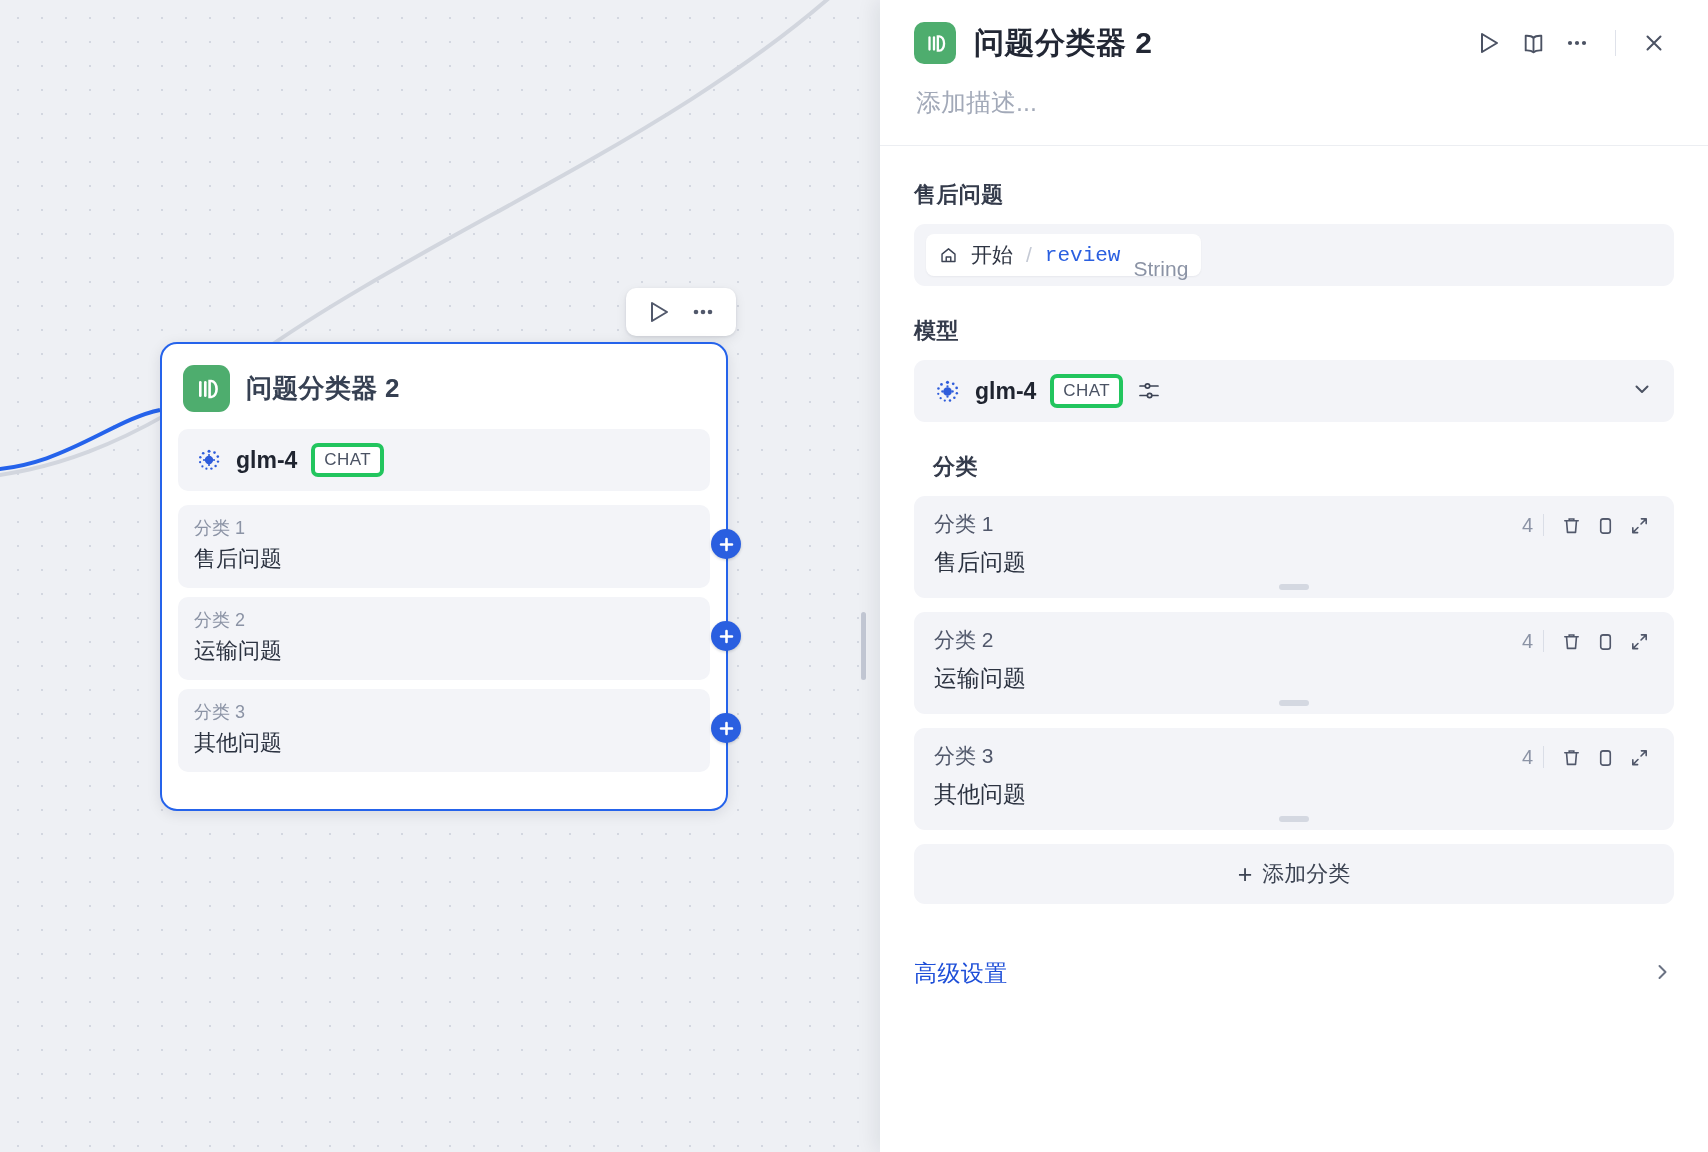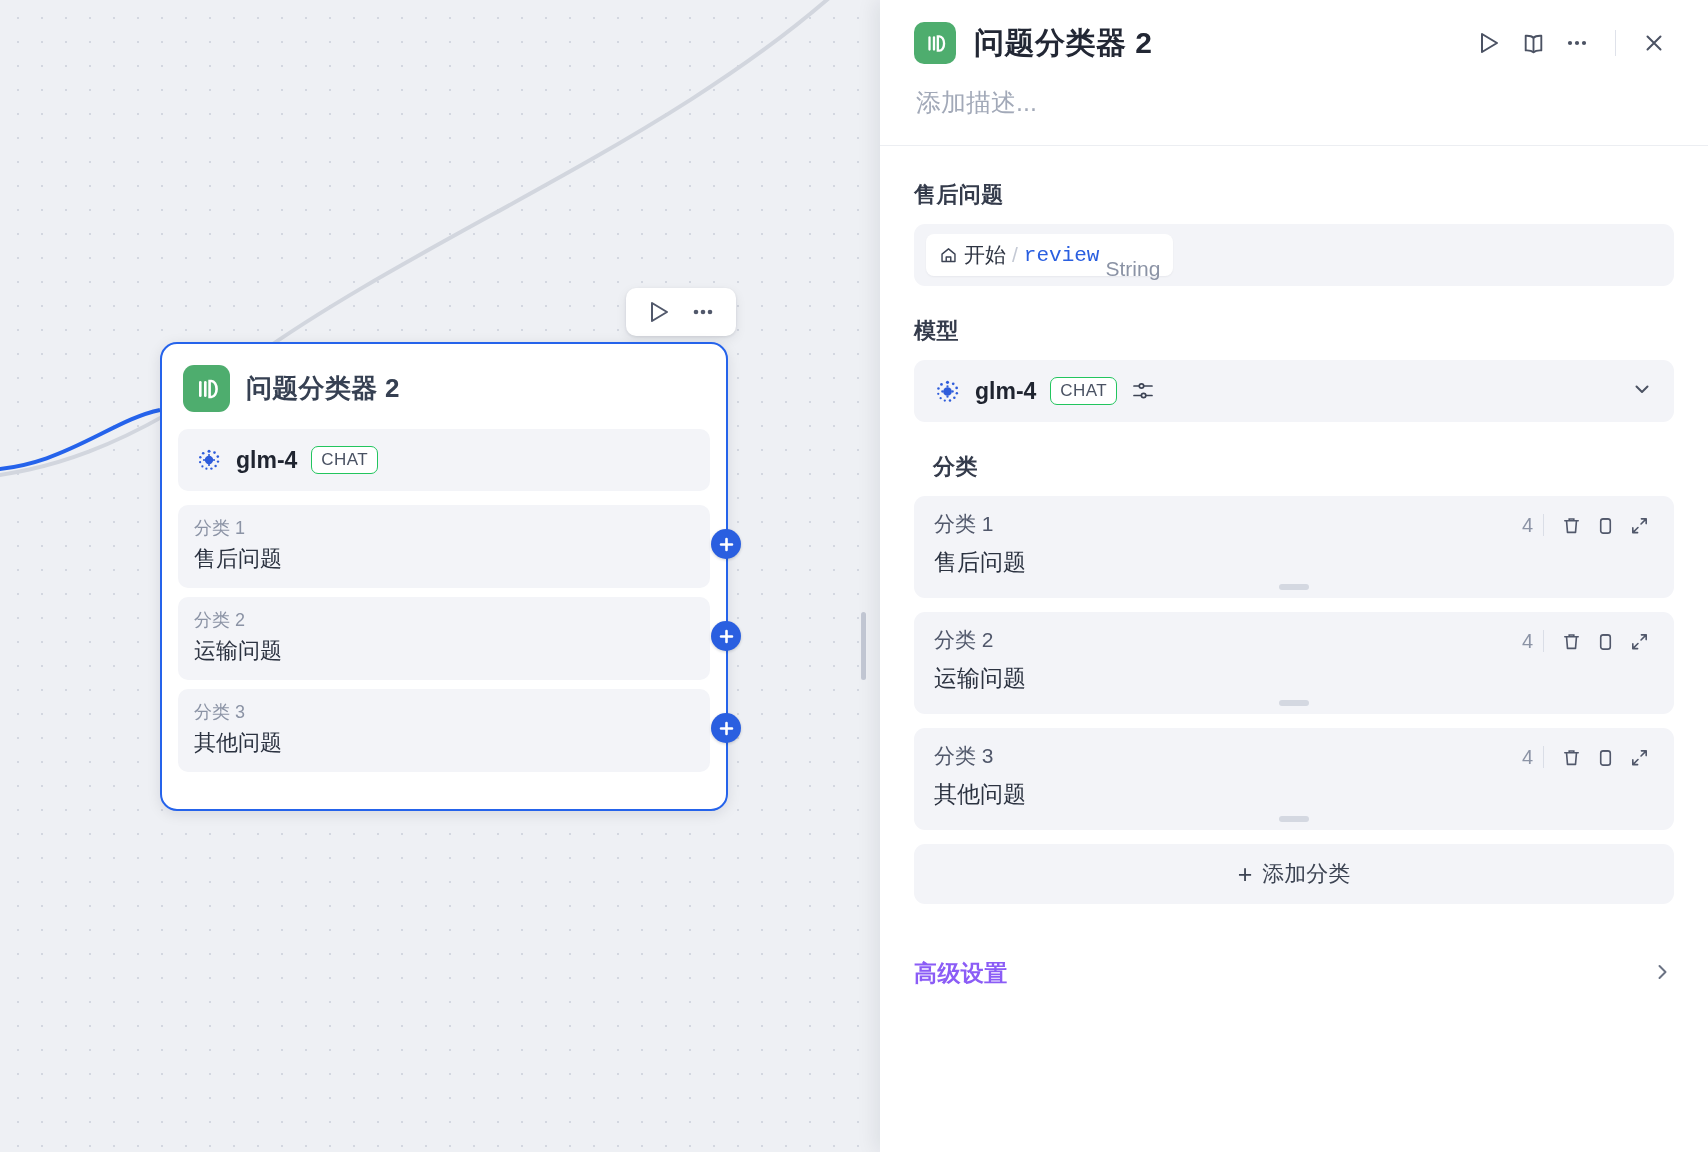--- a/index.html
+++ b/index.html
@@ -68,21 +68,21 @@
   .node-model {
     background: #f3f4f8;
     border-radius: 10px;
     height: 62px;
     display: flex; align-items: center; gap: 14px;
     padding: 0 18px;
     margin-bottom: 14px;
   }
   .node-model .mname { font-size: 23px; font-weight: 700; color: #1f2430; }
   .chat-badge {
-    border: 1px solid #22c55e;
+    border: 4px solid #22c55e;
     border-radius: 7px;
     padding: 3px 9px;
     font-size: 17px; color: #4a5263;
     background: #fff;
     letter-spacing: .4px;
   }
   .node-class {
     position: relative;
     background: #f3f4f8;
     border-radius: 10px;
@@ -157,21 +157,21 @@
     margin: 8px 0 14px 0;
   }
 
   .var-box {
     background: #f3f4f8; border-radius: 11px;
     height: 62px; display: flex; align-items: center;
     padding: 0 12px;
   }
   .var-pill {
     background: #fff; border-radius: 8px;
-    height: 42px; display: flex; align-items: center; gap: 6px;
+    height: 42px; display: flex; align-items: center; gap: 13px;
     padding: 0 13px;
     box-shadow: 0 1px 2px rgba(16,24,40,.05);
     font-size: 21px;
   }
   .vp-name { color: #2e3442; }
   .vp-slash { color: #c4c9d4; }
   .vp-var { color: #2a5fe0; font-family: Liberation Mono, monospace; }
   .vp-type { color: #8b93a5; margin-top: 28px; }
 
   .model-box {
@@ -220,21 +220,21 @@
     margin-top: 4px;
   }
   .add-btn .plus { font-size: 25px; color: #3d4453; line-height: 1; }
 
   .adv-row {
     margin-top: 46px;
     display: flex; align-items: center;
     padding: 8px 0 0 0;
     cursor: pointer;
   }
-  .adv-title { font-size: 23px; font-weight: 700; color: #8b5cf6; letter-spacing: .4px; }
+  .adv-title { font-size: 23px; font-weight: 400; color: #1d4ed8; letter-spacing: .4px; }
   .adv-chev { margin-left: auto; color: #6a7283; }
 </style>
 </head>
 <body>
 
 <div id="canvas">
 
   <svg id="edges" viewBox="0 0 880 1152">
 
     <path d="M 870 -40 C 700 130, 430 230, 250 360 C 120 455, 40 470, -20 478" fill="none" stroke="#d2d6de" stroke-width="4"></path>

